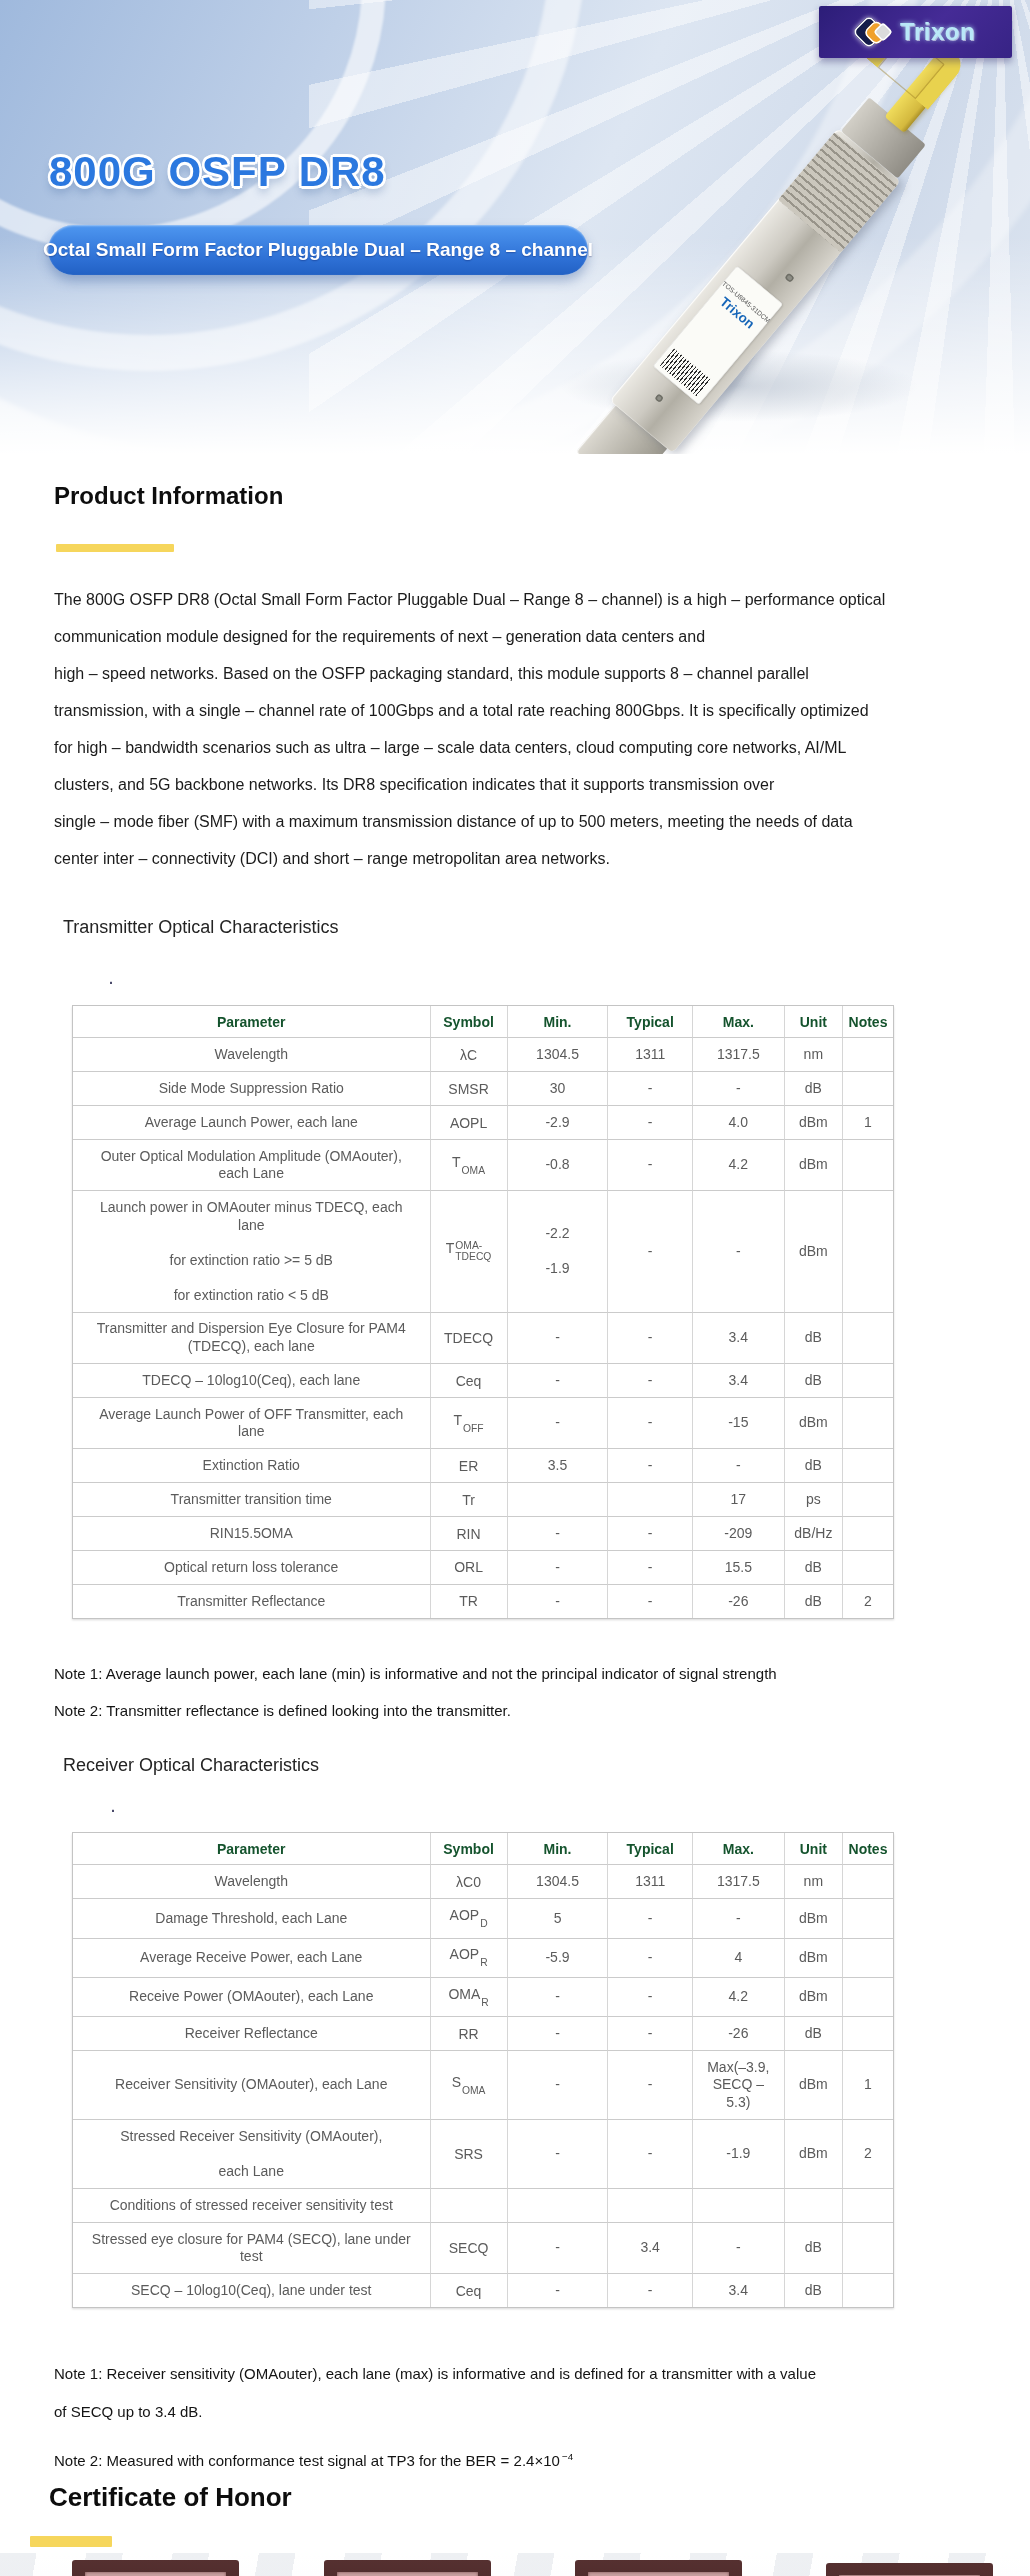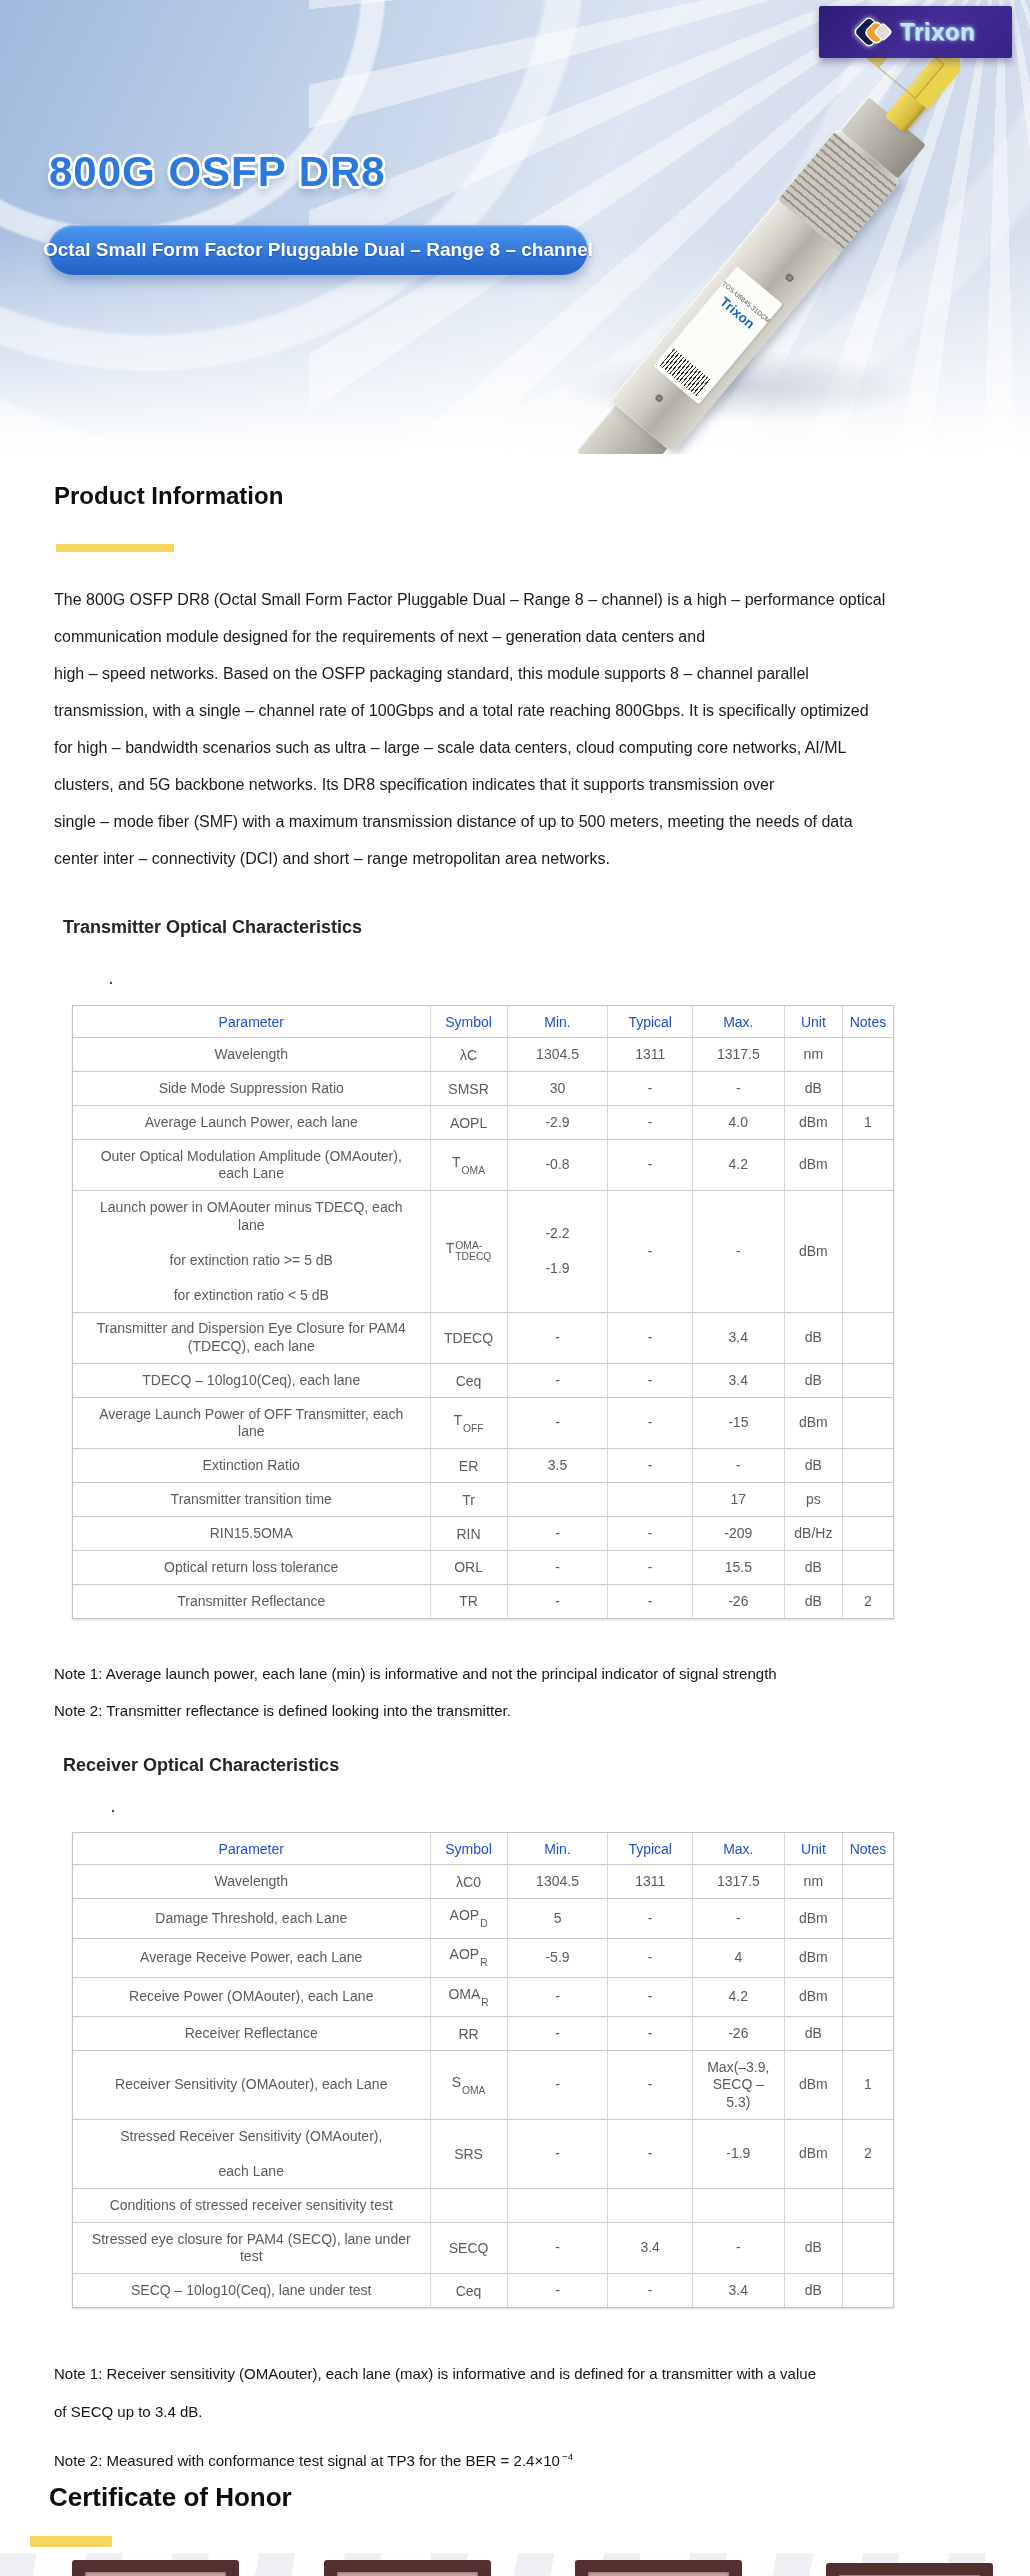--- a/index.html
+++ b/index.html
@@ -63,34 +63,34 @@
   .mod-tail { position:absolute; left:170px; top:-37px; width:44px; height:74px; border-radius:3.1px;
     background:linear-gradient(180deg,#d2cfc7 0%,#908d85 100%); }
   .tab-bar { position:absolute; left:209px; top:-13.4px; width:82px; height:26px; border-radius:4.1px;
     background:linear-gradient(180deg,#f0dc5c 0%,#d4b93e 80%,#a98f28 100%); box-shadow:0 2.1px 4.1px rgba(120,100,20,.35); }
   .tab-hook { position:absolute; left:242px; top:-66px; width:62px; height:82px; border-radius:0 17.5px 17.5px 0;
     border:16.5px solid #e8d24e; border-left:none; box-shadow:inset 0 0 0 1.5px rgba(150,120,30,.4); }
   .screw { position:absolute; width:7.2px; height:7.2px; border-radius:50%; background:#8d8d85; box-shadow:inset 0 0 0 1.5px #6e6e66; }
 
   
   .h2 { position:absolute; font-size:24px; font-weight:800; color:#0d0d0d; }
-  .h3 { position:absolute; font-size:18px; font-weight:700; color:#242424; }
+  .h3 { position:absolute; font-size:18px; font-weight:400; color:#242424; }
   .ybar { position:absolute; background:#f6d65c; border-radius:1px; }
   .para { position:absolute; left:54px; top:581px; }
   .para-line { font-size:16px; color:#1b1b1b; line-height:37px; white-space:nowrap; }
   .stray { position:absolute; font-size:14.4px; color:#4a4a6a; font-weight:700; }
 
   .spec-table { position:absolute; display:table; table-layout:fixed; width:822px;
     border:0.5px solid #c4c4c4; background:#fff; box-shadow:0 1.5px 2.1px rgba(0,0,0,.14); }
   .t-row { display:table-row; }
   .t-cell { display:table-cell; vertical-align:middle; text-align:center; padding:7.7px 5.2px;
     font-size:14px; color:#5b5b5b; border-right:0.5px solid #d6d6d6; }
   .t-cell:last-child { border-right:none;margin-top:35px; }
   .t-row:not(:first-child) .t-cell { border-top:1.5px double #cbcbcb; }
-  .t-head .t-cell { font-weight:400; color:#1d4ed8; }
+  .t-head .t-cell { font-weight:700; color:#14532d; }
   .cln { line-height:17.5px; }
   .sub { display:inline-block; vertical-align:-7.2px; font-size:10.3px; line-height:10.8px; text-align:left; margin-left:1px; }
   .sub-ln { display:block; }
   .c1{width:43.6%;} .c2{width:9.4%;} .c3{width:12.3%;} .c4{width:10.3%;} .c5{width:11.2%;} .c6{width:7.1%;} .c7{width:6.1%;}
 
   .notes { position:absolute; left:54px; }
   .note-line { font-size:15px; color:#141414; line-height:37px; white-space:nowrap; }
   .note-line sup { font-size:9.8px; margin-left:2.1px; }
   #rx-notes .note-line { line-height:38px; }
   #rx-notes .note-line:last-child { margin-top:7.2px; }

